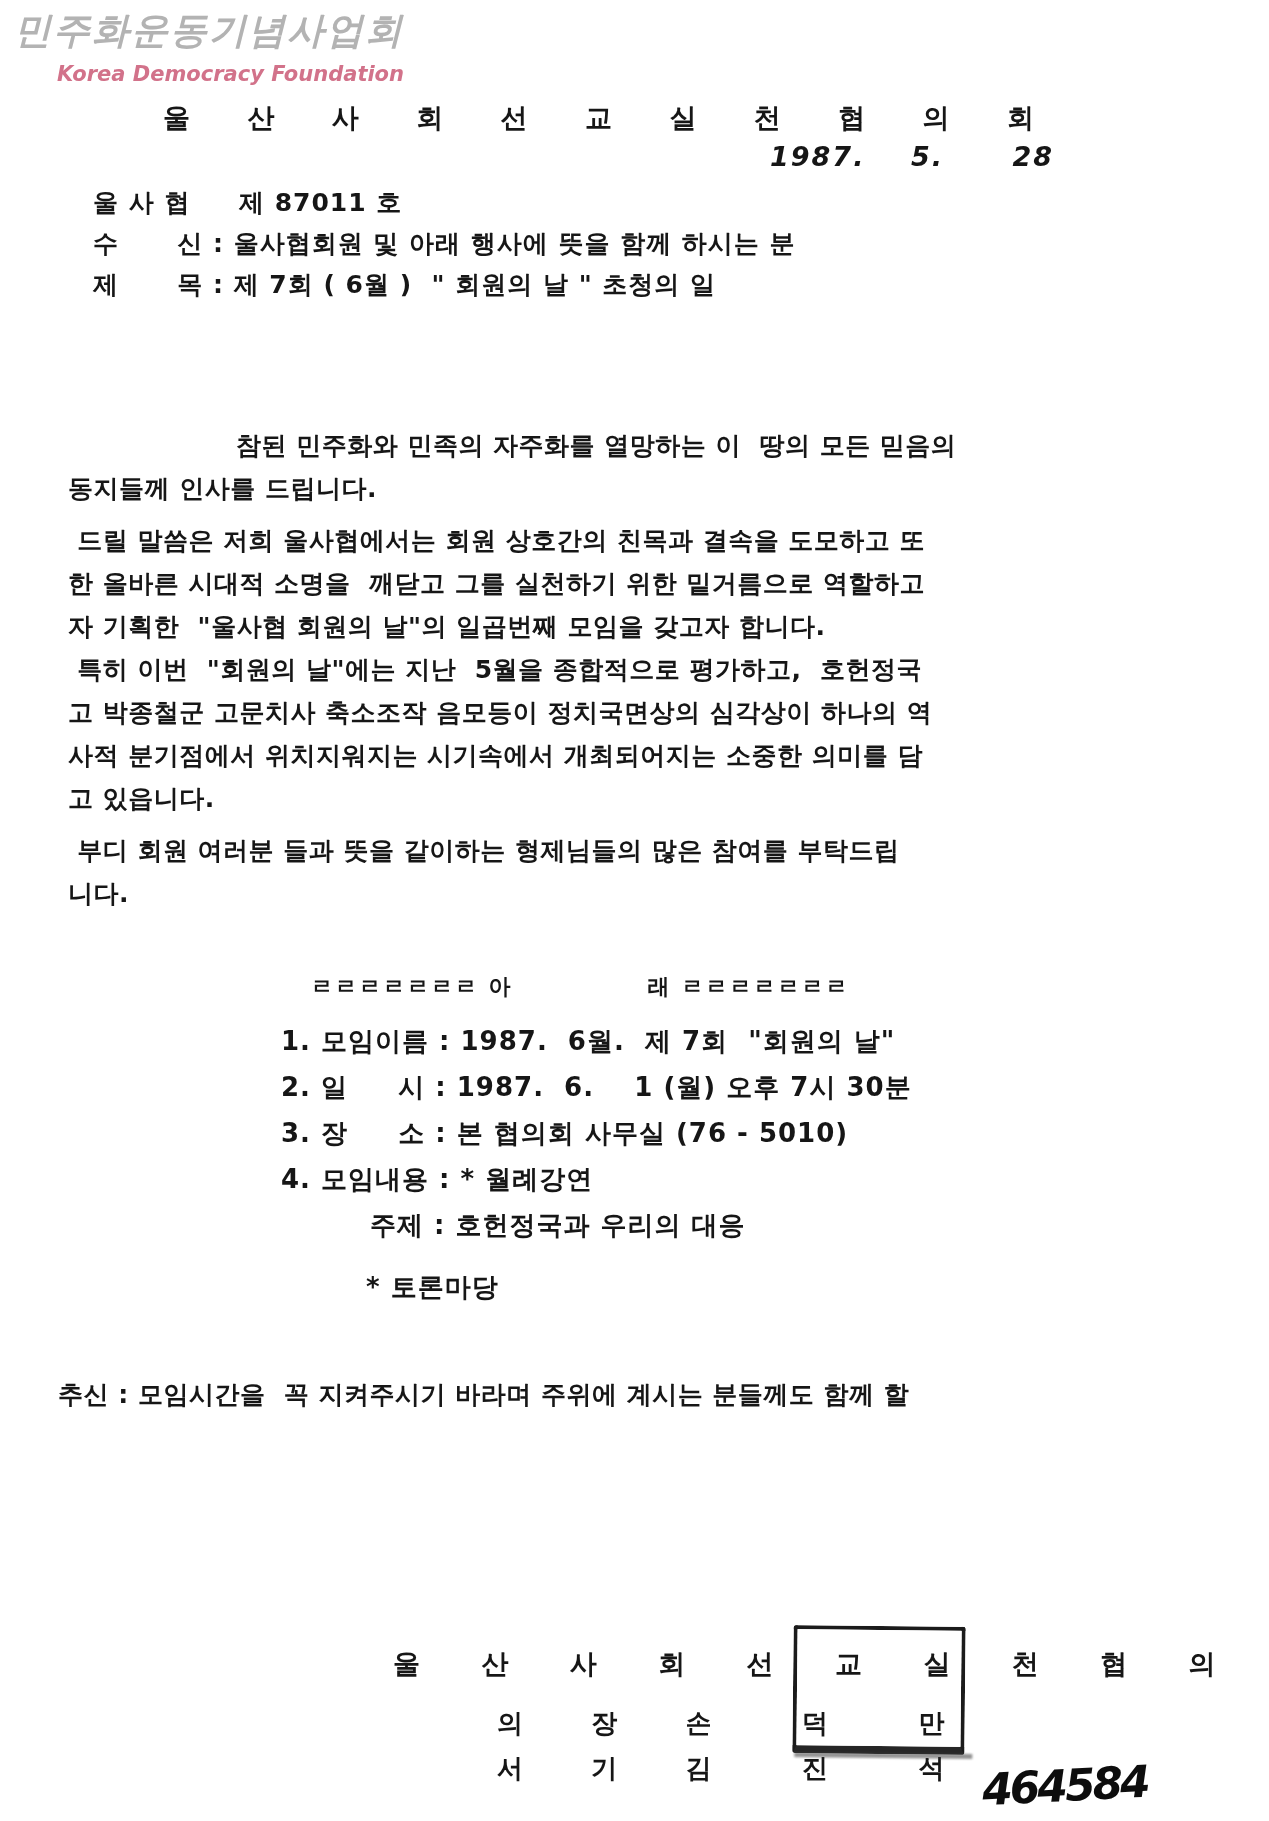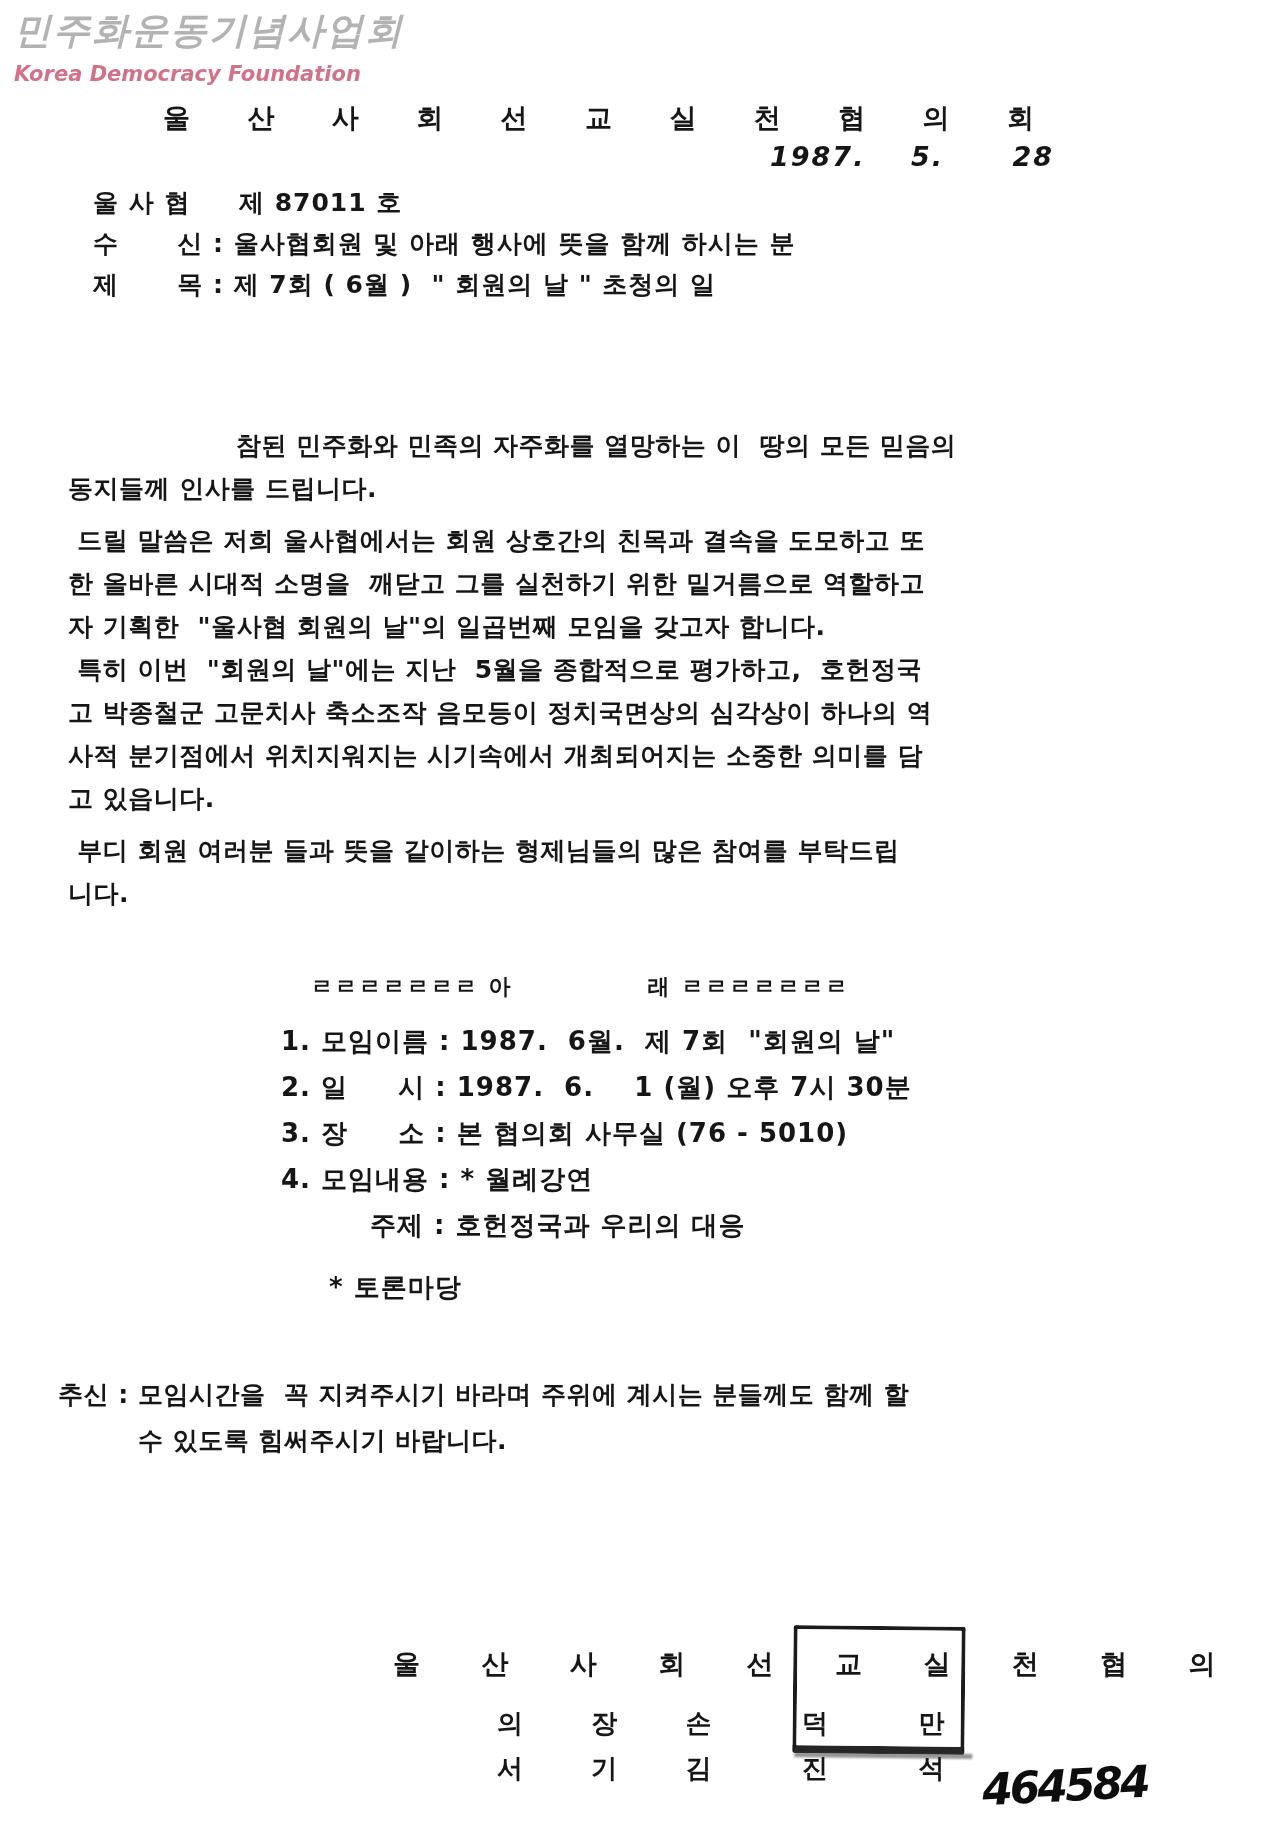--- a/index.html
+++ b/index.html
@@ -8,21 +8,21 @@
     position: relative;
     width: 1269px;
     height: 1821px;
     background: #ffffff;
     font-family: "DejaVu Sans", sans-serif;
     color: #161616;
     overflow: hidden;
   }
 
   
-  .logo { position: absolute; left: 14px; top: 6px; }
+  .logo { position: absolute; left: 14px; top: 6px; text-align: right; }
   .logo-kr {
     font-size: 37px; font-weight: bold; font-style: italic;
     color: #b3b3b3; letter-spacing: 2px;
   }
   .logo-en {
     font-size: 21px; font-weight: bold; font-style: italic;
     color: #d2728a; margin-top: 6px; letter-spacing: 0px;
   }
 
   
@@ -50,21 +50,21 @@
   .divider {
     position: absolute; left: 0; top: 972px; width: 1160px;
     text-align: center; font-size: 22px; font-weight: bold; white-space: pre;
     letter-spacing: 2px;
   }
 
   
   .agenda { position: absolute; left: 253px; top: 1018px; font-size: 26px; font-weight: bold; }
   .agenda div { white-space: pre; line-height: 46px; letter-spacing: 1px; margin-left: 28px; }
   .agenda .sub { margin-left: 117px; }
-  .agenda .note { margin-left: 76px; margin-top: 16px; }
+  .agenda .note { margin-left: 113px; margin-top: 16px; }
 
   
   .ps { position: absolute; left: 58px; top: 1372px; font-size: 25px; font-weight: bold; }
   .ps div { white-space: pre; line-height: 46px; letter-spacing: 0.5px; }
   .ps .cont { padding-left: 80px; }
 
   
   .sig-org {
     position: absolute; left: 393px; top: 1646px;
     font-size: 27px; font-weight: bold; letter-spacing: 26px; white-space: pre;
@@ -134,21 +134,20 @@
     <div>1. 모임이름 : 1987.  6월.  제 7회  "회원의 날"</div>
     <div>2. 일     시 : 1987.  6.    1 (월) 오후 7시 30분</div>
     <div>3. 장     소 : 본 협의회 사무실 (76 - 5010)</div>
     <div>4. 모임내용 : * 월례강연</div>
     <div class="sub">주제 : 호헌정국과 우리의 대응</div>
     <div class="note">* 토론마당</div>
   </div>
 
   <div class="ps">
     <div>추신 : 모임시간을  꼭 지켜주시기 바라며 주위에 계시는 분들께도 함께 할</div>
-    <div class="cont">수 있도록 힘써주시기 바랍니다.</div>
   </div>
 
   <div class="sig-org">울 산 사 회 선 교 실 천 협 의 회</div>
   <div class="sig-line sig-chair">의      장      손        덕        만</div>
   <div class="sig-line sig-sec">서      기      김        진        석</div>
   <div class="stamp"></div>
 
   <div class="hand-number">464584</div>
 
 </div>

